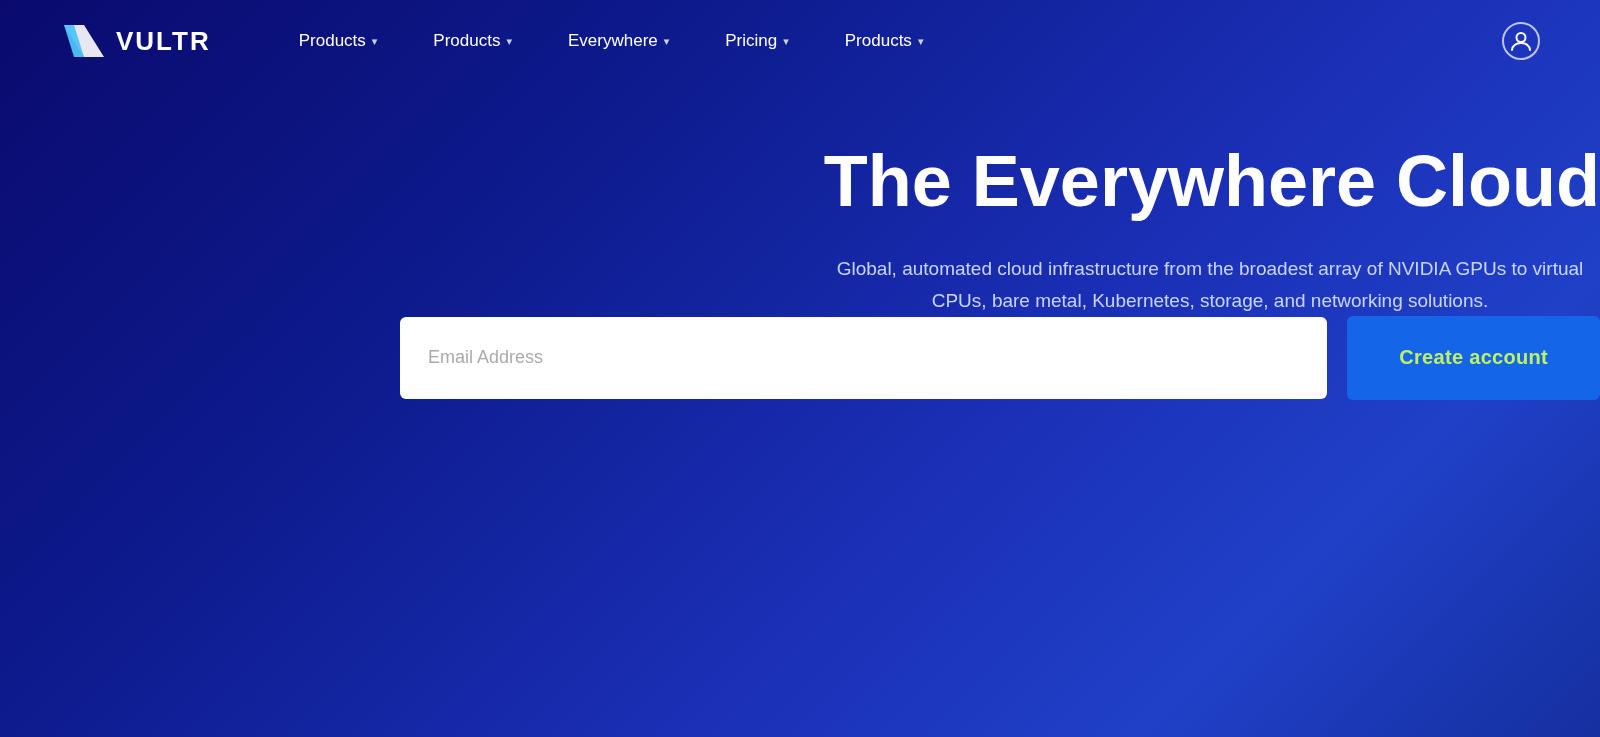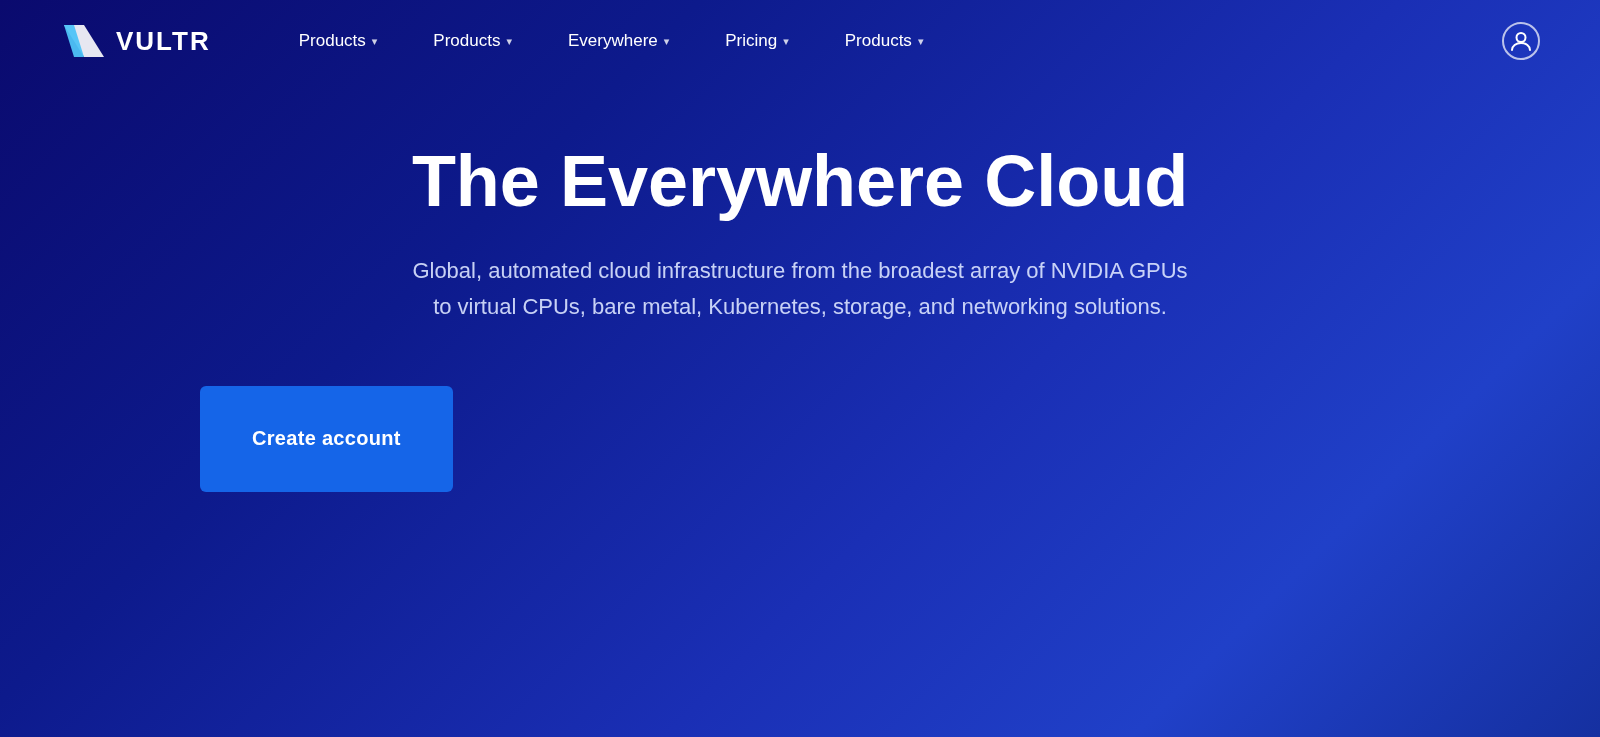--- a/index.html
+++ b/index.html
@@ -86,41 +86,40 @@
       justify-content: center;
       cursor: pointer;
       color: white;
       font-size: 20px;
     }
 
     
     .hero {
       display: flex;
       flex-direction: column;
-      align-items: center;
+      align-items: flex-end;
       justify-content: center;
       padding-top: 60px;
     }
 
     .hero-title {
       font-size: 72px;
       font-weight: 800;
       color: #ffffff;
       text-align: center;
       line-height: 1.1;
       margin-bottom: 32px;
     }
 
     .hero-subtitle {
-      font-size: 22px;
+      font-size: 19px;
       color: rgba(220, 228, 255, 0.9);
       text-align: center;
       max-width: 780px;
       line-height: 1.65;
-      margin-bottom: 60px;
     }
 
     
     .signup-row {
       display: flex;
       align-items: center;
       gap: 20px;
       width: 1200px;
       max-width: 90%;
     }
@@ -136,24 +135,24 @@
       color: #333;
       outline: none;
     }
 
     .signup-input::placeholder {
       color: #aaa;
       font-size: 18px;
     }
 
     .create-btn {
-      height: 106px;
+      height: 84px;
       padding: 0 52px;
       background: #1565e8;
-      color: #ffffff;
+      color: #bef264;
       font-size: 20px;
       font-weight: 700;
       border: none;
       border-radius: 6px;
       cursor: pointer;
       white-space: nowrap;
       letter-spacing: 0.3px;
     }
   </style>
 </head>
@@ -199,15 +198,16 @@
       </svg>
     </div>
   </div>
 </nav>
 
 <div class="hero">
   <h1 class="hero-title">The Everywhere Cloud</h1>
   <p class="hero-subtitle">Global, automated cloud infrastructure from the broadest array of NVIDIA GPUs to virtual CPUs, bare metal, Kubernetes, storage, and networking solutions.</p>
 
   <div class="signup-row">
+    <input class="signup-input" type="email" placeholder="Email Address" style="">
     <button class="create-btn">Create account</button>
   </div>
 </div>
 
 </body></html>

